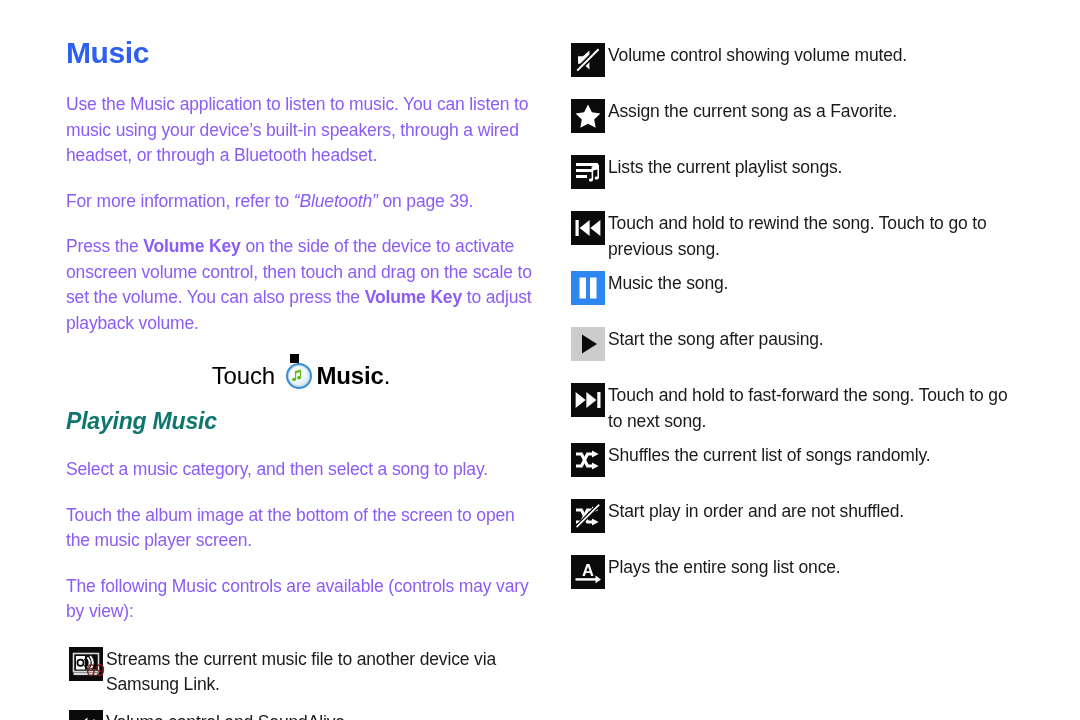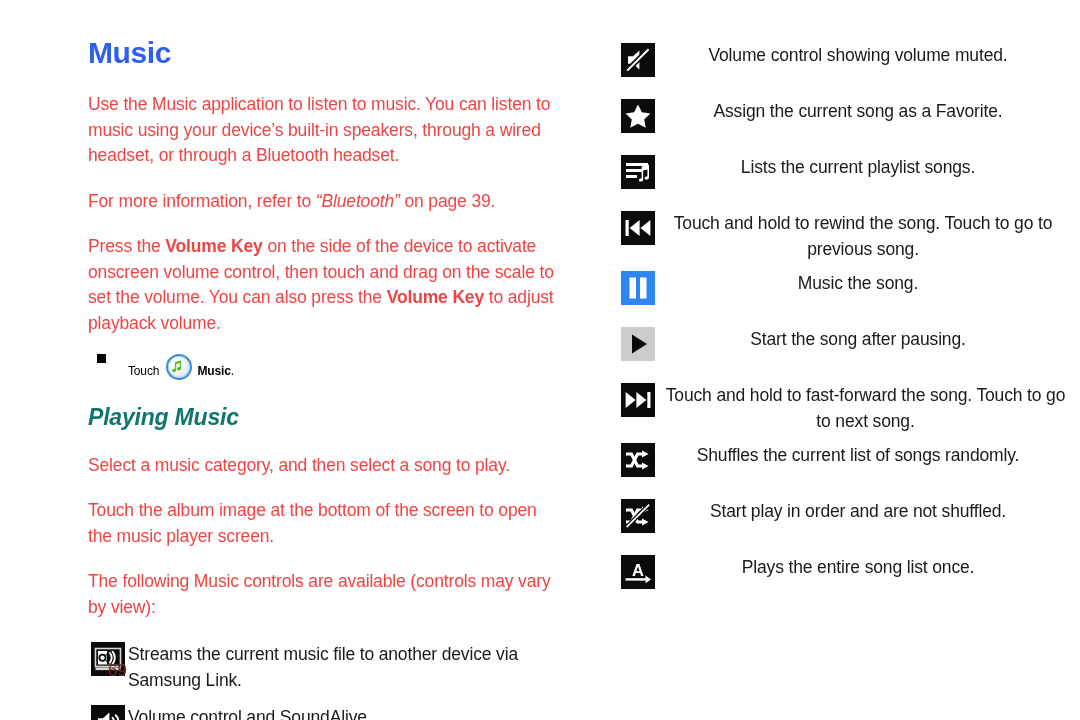--- a/index.html
+++ b/index.html
@@ -12,28 +12,27 @@
     background: #ffffff;
     font-family: "Liberation Sans", sans-serif;
     color: #000000;
     overflow: hidden;
   }
   .page {
     position: relative;
     width: 1004px;
     height: 720px;
     box-sizing: border-box;
-    margin-left: 22px;
   }
   .col {
     position: absolute;
     top: 0;
   }
   .col-left  { left: 66px;  width: 470px; }
-  .col-right { left: 596px; width: 460px; text-align: center; }
+  .col-right { left: 568px; width: 460px; }
 
   
   h1.chapter {
     font-size: 30px;
     font-weight: bold;
     color: #2d5ff0;
     margin: 0;
     padding: 0;
     letter-spacing: -0.4px;
     line-height: 34px;
@@ -47,33 +46,34 @@
     padding: 0;
     letter-spacing: -0.2px;
     line-height: 28px;
   }
 
   
   p.body {
     font-size: 17.5px;
     line-height: 25.5px;
     margin: 0;
-    color: #ef4444;
+    color: #8b5cf6;
     letter-spacing: -0.15px;
   }
   .b { font-weight: bold; }
   .i { font-style: italic; }
 
   
   .step {
     display: flex;
-    align-items: flex-start;
-    font-size: 12px;
+    align-items: center;
+    font-size: 24px;
     line-height: 25.5px;
     letter-spacing: -0.15px;
+    flex-direction: column;
   }
   .step-marker {
     display: inline-block;
     width: 9px;
     height: 9px;
     background: #000;
     margin-right: 22px;
     margin-left: 9px;
     flex: 0 0 auto;
   }

